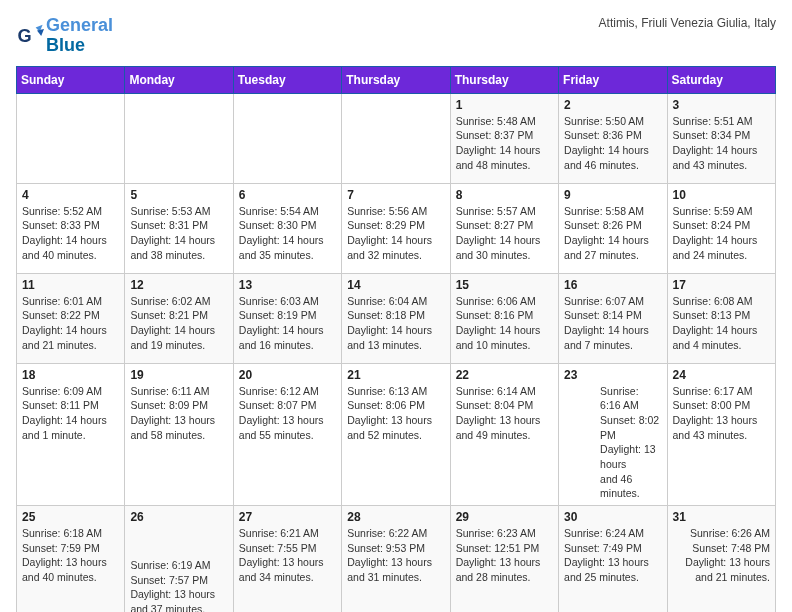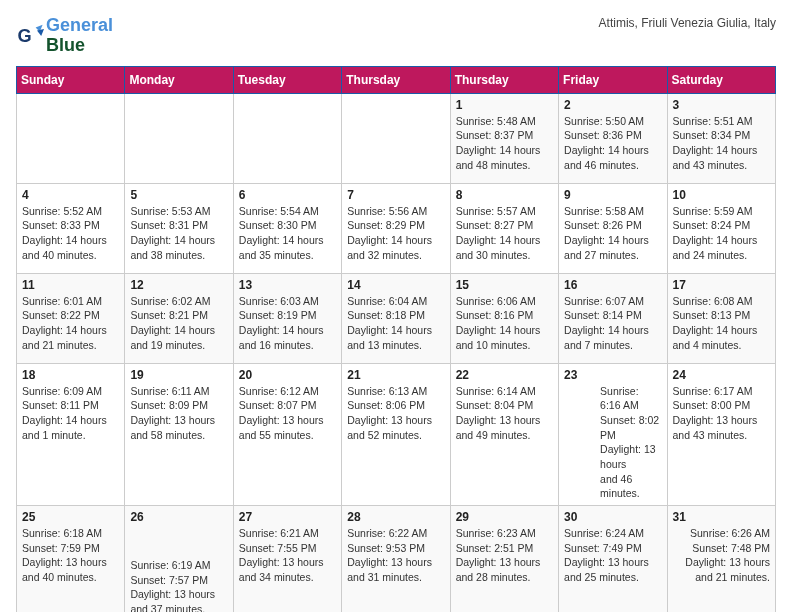--- a/index.html
+++ b/index.html
@@ -45,21 +45,21 @@
     .calendar-subtitle {
       font-size: 12px;
       color: #444;
     }
     .calendar-table {
       width: 100%;
       border-collapse: collapse;
       font-size: 11px;
     }
     .calendar-table thead tr th {
-      background: #be185d;
+      background: #6d28d9;
       color: #fff;
       padding: 6px 4px;
       font-size: 12px;
       font-weight: bold;
       text-align: left;
       border: 1px solid #1a5aa8;
     }
     .calendar-table tbody tr td {
       border: 1px solid #ccc;
       vertical-align: top;
@@ -99,21 +99,21 @@
 <div class="header-area">
   <div class="logo">
     <svg class="logo-icon" viewBox="0 0 40 40">
       <text x="2" y="28" font-size="26" fill="#1a3a6b" font-family="Arial" font-weight="bold">G</text>
       <polygon points="28,8 38,4 34,14" fill="#4a90d9"></polygon>
       <polygon points="30,12 40,10 36,20" fill="#1a5aa8"></polygon>
     </svg>
     <div>
       <div class="logo-text">
         <span>General</span><br>
-        <span style="color:#14532d;">Blue</span>
+        <span style="color:#0369a1;">Blue</span>
       </div>
     </div>
   </div>
   <div class="title-area">
     <div class="calendar-subtitle">Attimis, Friuli Venezia Giulia, Italy</div>
   </div>
 </div>
 
 <table class="calendar-table">
   <thead>
@@ -333,21 +333,21 @@
         <td>
           <div class="day-number">28</div>
           <div class="day-info" style="white-space: pre-line;">Sunrise: 6:22 AM
 Sunset: 9:53 PM
 Daylight: 13 hours
 and 31 minutes.</div>
         </td>
         <td>
           <div class="day-number">29</div>
           <div class="day-info" style="white-space: pre-line;">Sunrise: 6:23 AM
-Sunset: 2:51 PM
+Sunset: 12:51 PM
 Daylight: 13 hours
 and 28 minutes.</div>
         </td>
         <td>
           <div class="day-number">30</div>
           <div class="day-info" style="white-space: pre-line;">Sunrise: 6:24 AM
 Sunset: 7:49 PM
 Daylight: 13 hours
 and 25 minutes.</div>
         </td>

